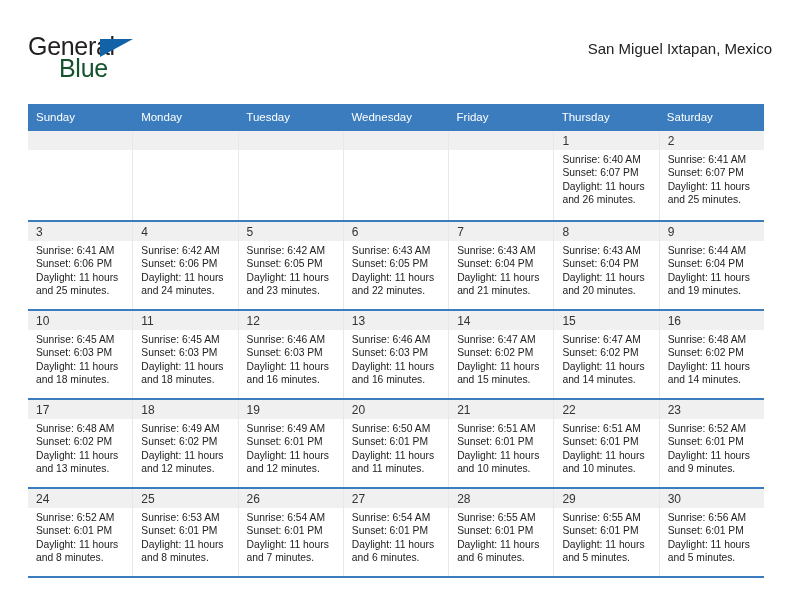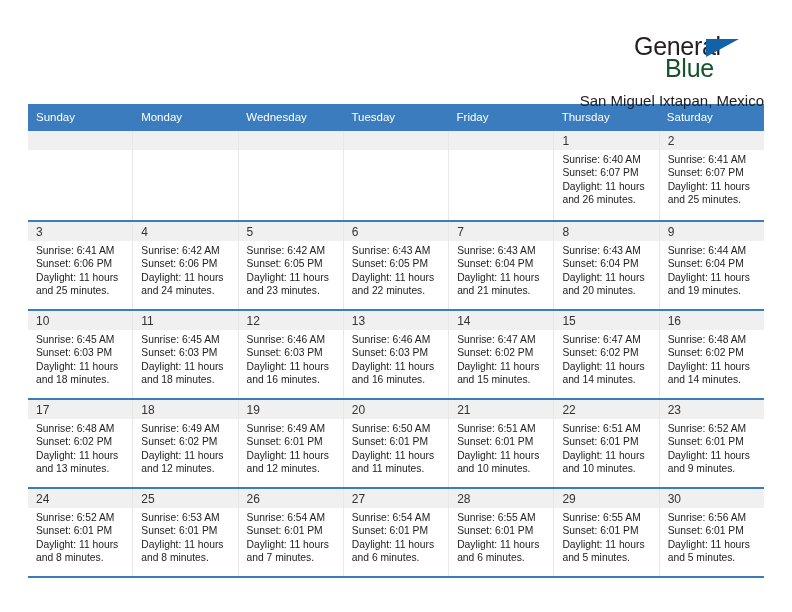--- a/index.html
+++ b/index.html
@@ -17,26 +17,25 @@
   .page {
     position: relative;
     width: 792px;
     height: 612px;
     box-sizing: border-box;
   }
 
   
   .header {
     display: flex;
-    align-items: flex-end;
+    align-items: flex-start;
     justify-content: space-between;
-    padding: 28px 28px 0 28px;
+    padding: 28px 20px 0 28px;
     box-sizing: border-box;
     height: 104px;
-    flex-direction: column;
   }
   .brand {
     position: relative;
     width: 130px;
     height: 52px;
     flex: 0 0 auto;
   }
   .brand-general {
     position: absolute;
     left: 0;
@@ -168,22 +167,22 @@
     </div>
     <div class="titlebox">
       <div class="cal-subtitle">San Miguel Ixtapan, Mexico</div>
     </div>
   </div>
 
   <div class="calendar">
     <div class="weekday-row">
       <div class="weekday">Sunday</div>
       <div class="weekday">Monday</div>
+      <div class="weekday">Tuesday</div>
       <div class="weekday">Wednesday</div>
-      <div class="weekday">Tuesday</div>
       <div class="weekday">Friday</div>
       <div class="weekday">Thursday</div>
       <div class="weekday">Saturday</div>
     </div>
     <div id="weeks-container">
         <div class="week-row">
           <div class="day-cell empty">
             <div class="day-num"></div>
           </div>
           <div class="day-cell empty">

